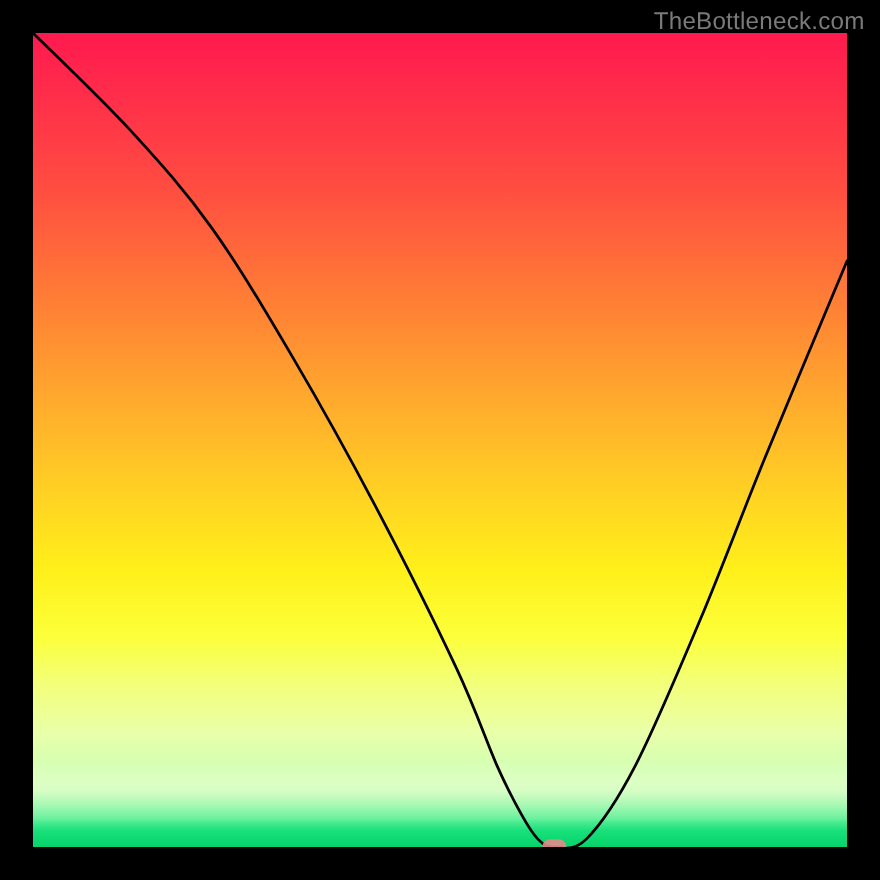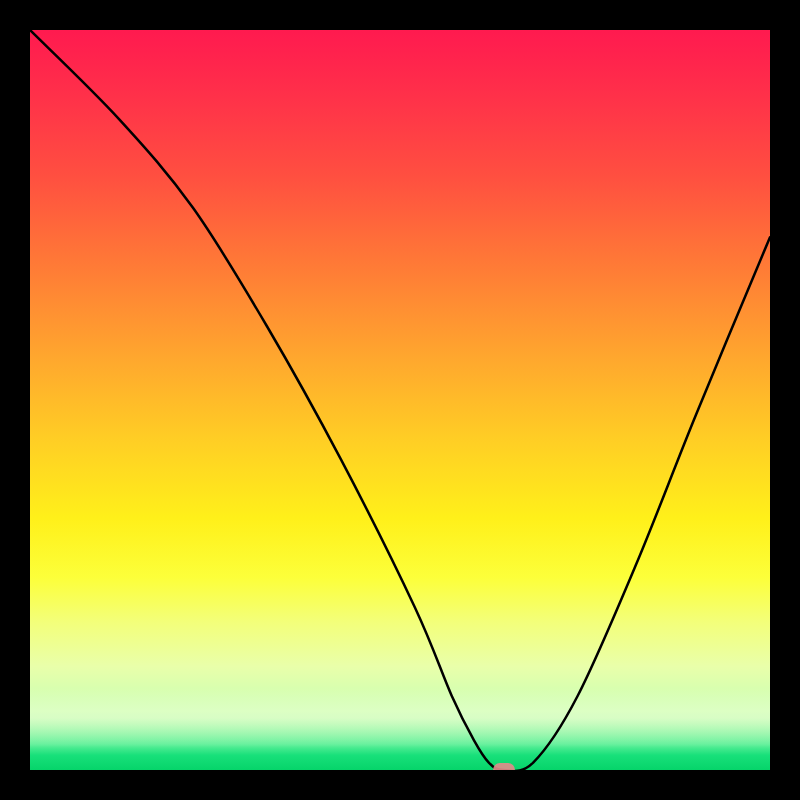--- a/index.html
+++ b/index.html
@@ -86,20 +86,21 @@
     background: #e38b8b;
     opacity: 0.9;
     transform: translate(-50%, -50%);
   }
 </style>
 </head>
 <body>
 
 <div class="frame">
 
+  <div class="watermark">TheBottleneck.com</div>
 
   <div class="plot-area">
     <div class="gradient"></div>
     <div class="pale-band"></div>
 
     <svg class="curve" viewBox="0 0 740 740" preserveAspectRatio="none">
       <path id="curve-path" fill="none" stroke="#000" stroke-width="2.5" stroke-linejoin="round" stroke-linecap="round" d="M 0 0 C 14.799999999999999 14.799999999999992, 61.66666666666666 59.199999999999946, 88.8 88.79999999999995 C 115.93333333333334 118.39999999999996, 138.13333333333335 143.0666666666667, 162.8 177.60000000000002 C 187.46666666666667 212.13333333333335, 212.13333333333335 254.06666666666666, 236.8 296 C 261.4666666666667 337.93333333333334, 286.1333333333333 382.3333333333333, 310.8 429.2 C 335.4666666666667 476.06666666666666, 366.3 537.7333333333333, 384.8 577.2 C 403.3 616.6666666666667, 411.9333333333333 643.8, 421.79999999999995 666 C 431.66666666666663 688.2, 437.8333333333333 699.3, 444 710.4 C 450.1666666666667 721.5, 453.8666666666667 727.6666666666667, 458.8 732.6 C 463.73333333333335 737.5333333333333, 466.20000000000005 740, 473.6 740 C 481 740, 490.86666666666673 744.9333333333334, 503.20000000000005 732.6 C 515.5333333333334 720.2666666666667, 530.3333333333334 699.3, 547.6 666 C 564.8666666666667 632.7, 587.0666666666666 579.6666666666666, 606.8 532.8 C 626.5333333333333 485.9333333333333, 643.8 439.06666666666666, 666 384.8 C 688.2 330.53333333333336, 727.6666666666666 236.80000000000004, 740 207.20000000000005"></path>
     </svg>
 
     <div id="min-marker" class="marker" style="left: 473.6px; top: 740px; background: rgb(227, 139, 139);"></div>

